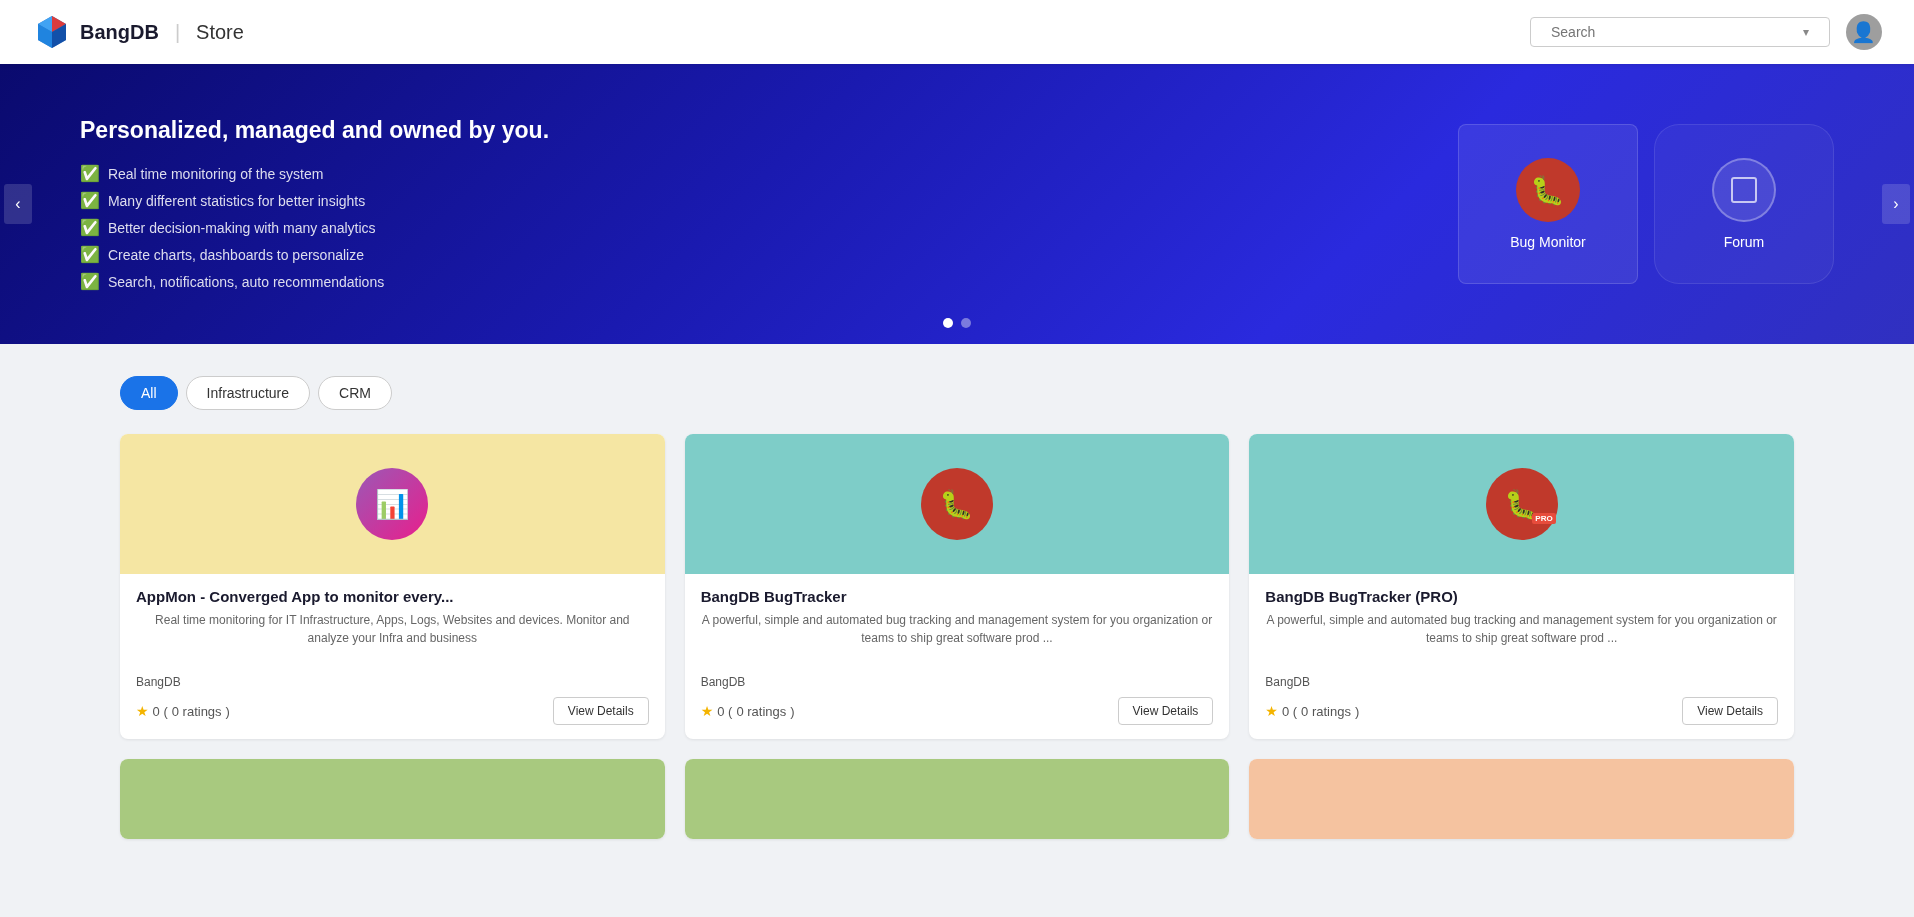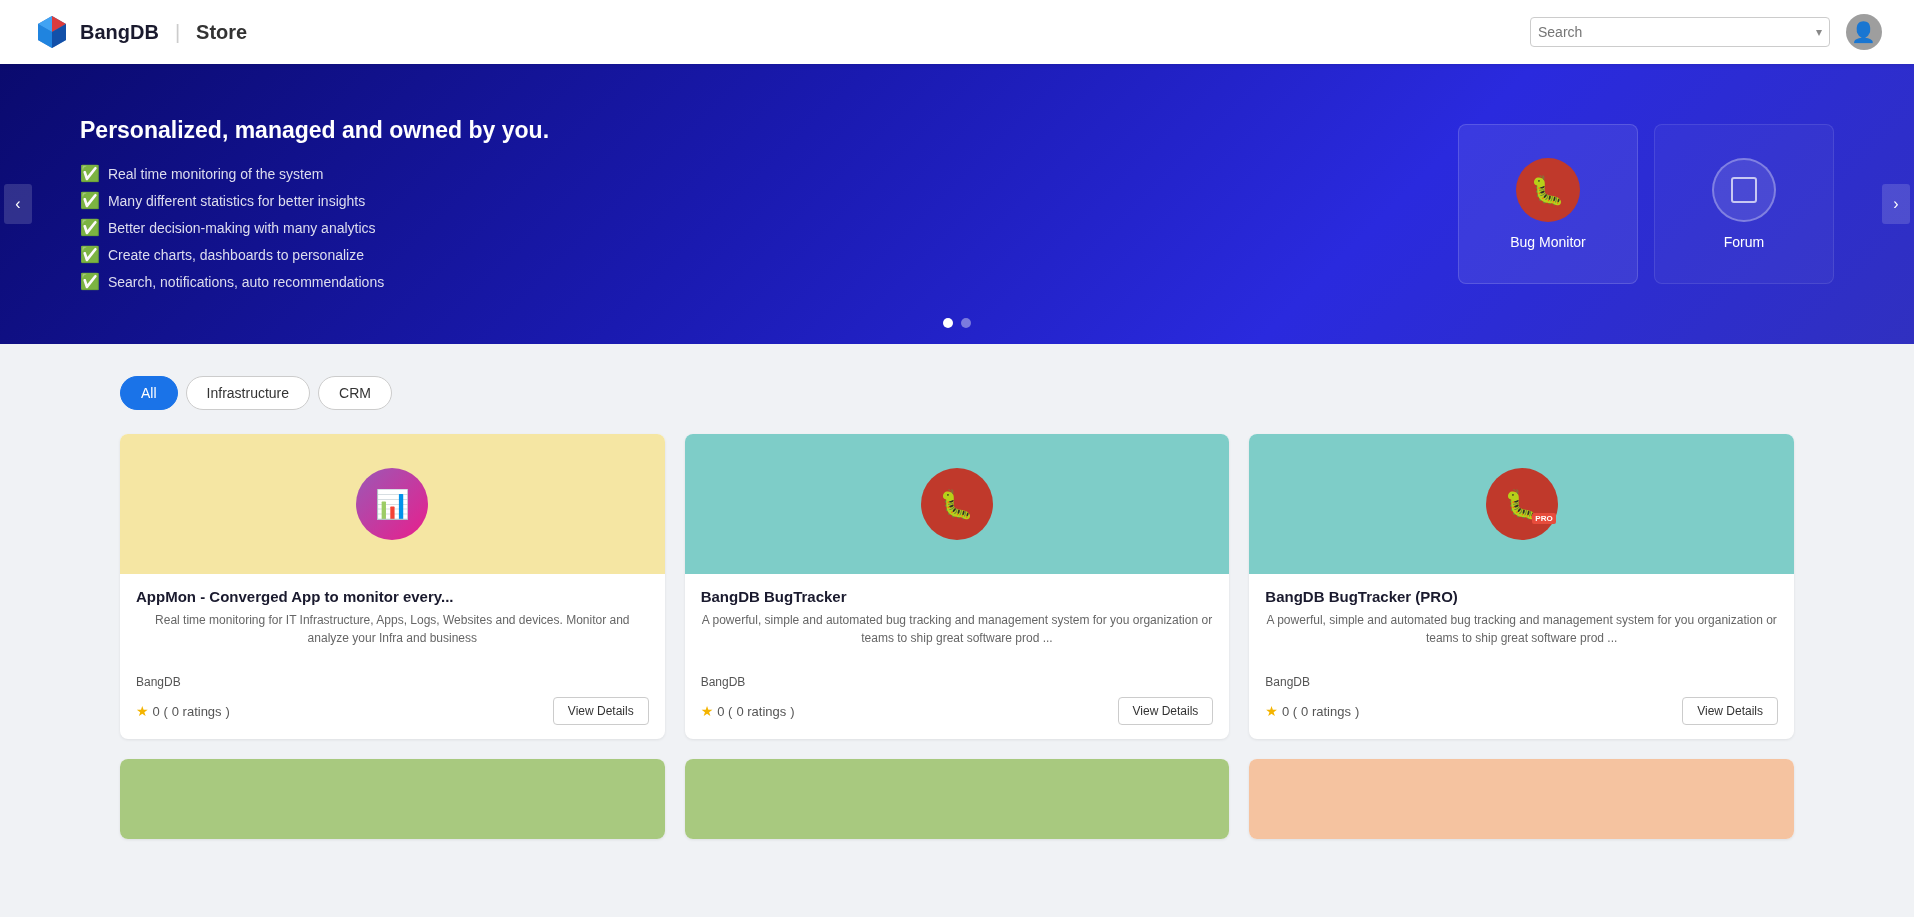--- a/index.html
+++ b/index.html
@@ -30,31 +30,31 @@
       font-weight: 700;
       color: #1a1a2e;
     }
     .logo-divider {
       color: #ccc;
       margin: 0 8px;
       font-size: 20px;
     }
     .logo-store {
       font-size: 20px;
-      font-weight: 700;
+      font-weight: 400;
       color: #333;
     }
     .header-spacer { flex: 1; }
     .search-container {
       display: flex;
       align-items: center;
       border: 1px solid #ccc;
       border-radius: 4px;
       background: #fff;
-      padding: 6px 7px;
+      padding: 6px 20px;
       width: 300px;
       margin-right: 16px;
     }
     .search-input {
       border: none;
       outline: none;
       font-size: 14px;
       color: #666;
       flex: 1;
       background: transparent;
@@ -147,20 +147,21 @@
       display: flex;
       flex-direction: column;
       align-items: center;
       justify-content: center;
       gap: 12px;
       cursor: pointer;
     }
     .banner-app-card.dim {
       background: rgba(255,255,255,0.04);
       border-color: rgba(255,255,255,0.1);
+      border-radius: 25px;
     }
     .banner-app-icon {
       width: 64px;
       height: 64px;
       border-radius: 50%;
       background: #c0392b;
       display: flex;
       align-items: center;
       justify-content: center;
       font-size: 28px;

